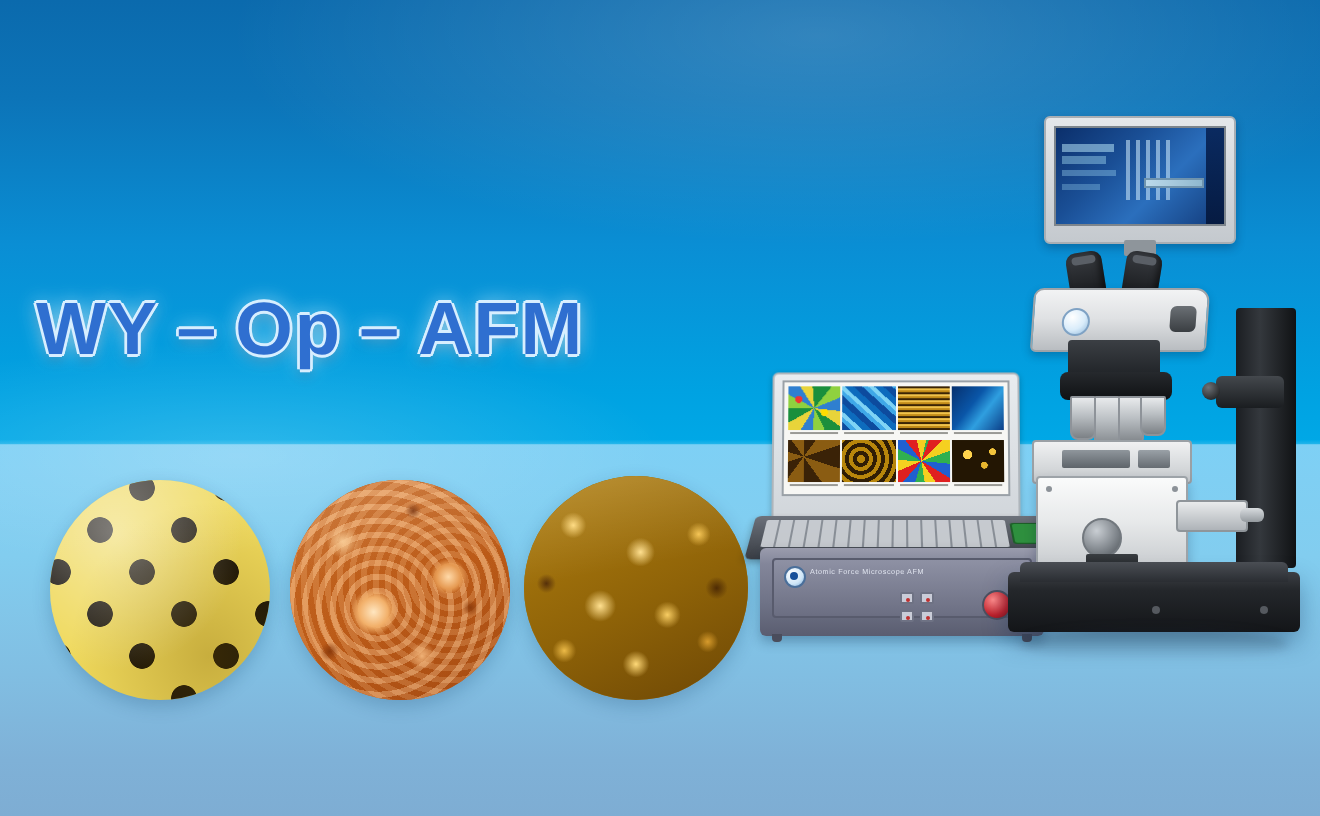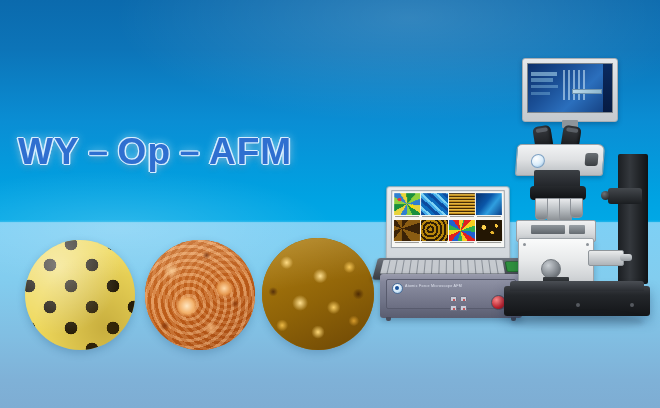--- a/index.html
+++ b/index.html
@@ -39,21 +39,21 @@
   .title-cn{
     font-size:27px;font-weight:bold;color:#ffffff;letter-spacing:1px;
     line-height:1.12;white-space:nowrap;
     font-family:"DejaVu Sans","Liberation Sans",sans-serif;
     text-shadow:
       0 0 1px #bde6fb, 1px 0 1px #bde6fb, -1px 0 1px #bde6fb,
       0 1px 1px #bde6fb, 0 -1px 1px #bde6fb,
       0 0 7px rgba(170,225,255,.85), 0 2px 4px rgba(0,40,80,.35);
   }
   .title-model{
-    margin-top:9px;
+    margin-top:22px;
     font-size:37px;font-weight:bold;letter-spacing:1px;white-space:nowrap;
     font-family:"Liberation Sans","DejaVu Sans",sans-serif;
     color:#2f6fd0;
     -webkit-text-stroke:0px;
     text-shadow:
       0 0 1px #cfe9fb, 1.4px 0 0 #d8efff, -1.4px 0 0 #d8efff,
       0 1.4px 0 #d8efff, 0 -1.4px 0 #d8efff,
       1px 1px 0 #d8efff, -1px -1px 0 #d8efff,
       0 0 10px rgba(200,238,255,.9), 0 3px 6px rgba(10,50,95,.35);
   }

